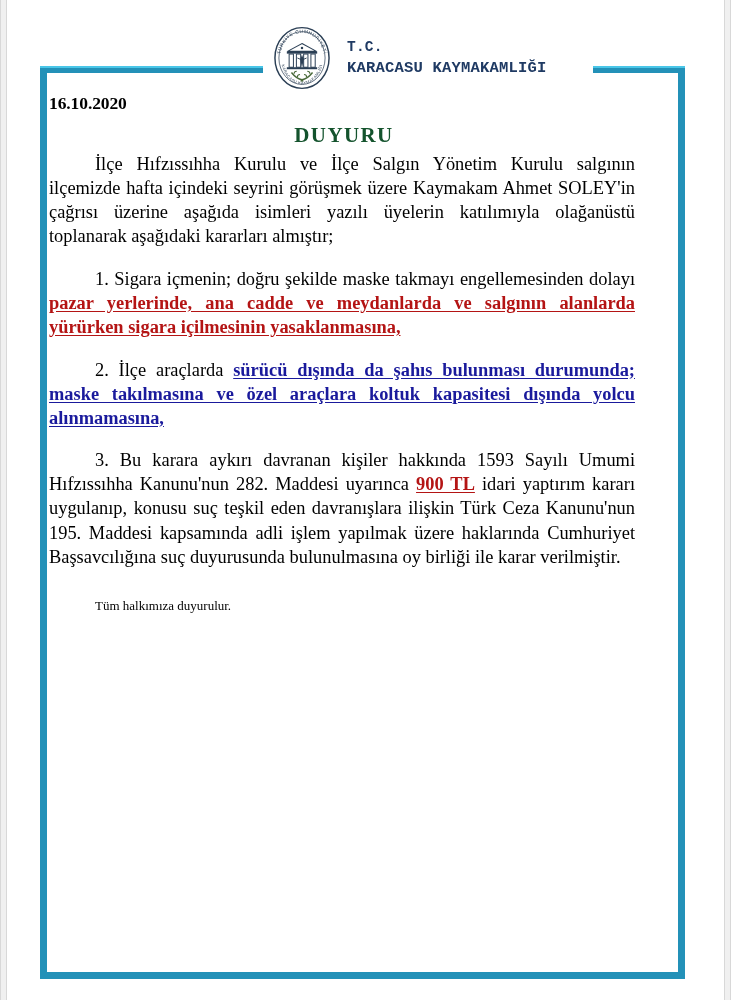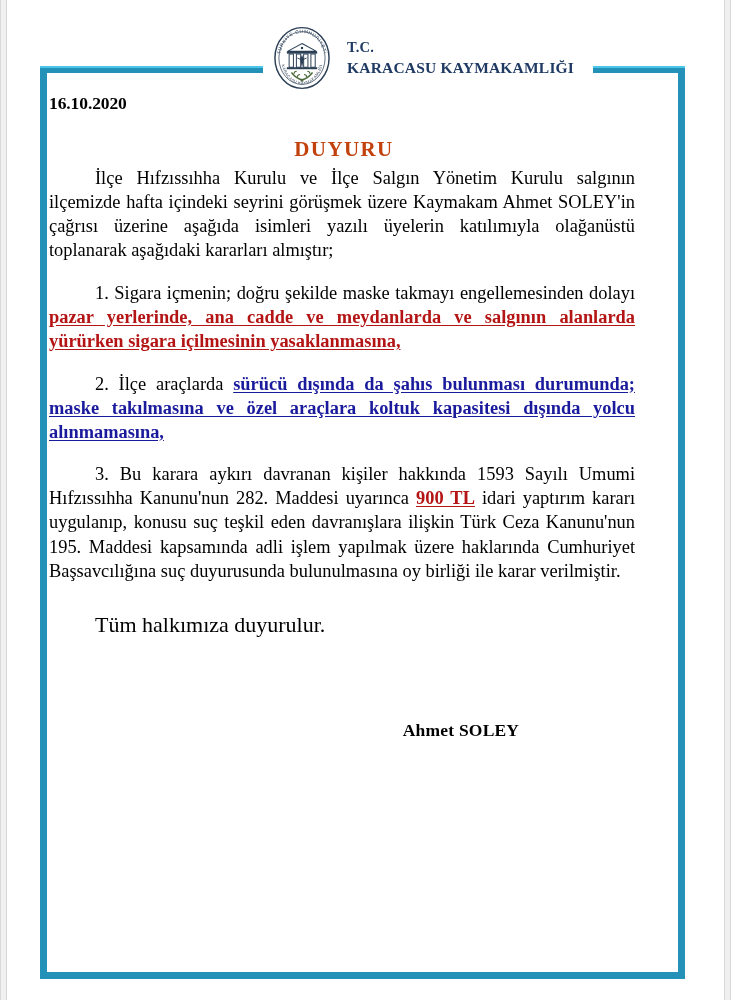--- a/index.html
+++ b/index.html
@@ -80,21 +80,21 @@
     flex: 0 0 66px;
   }
 
   #header-text {
     display: flex;
     flex-direction: column;
     justify-content: center;
     gap: 5px;
   }
   .hdr-line {
-    font-family: Liberation Serif, serif;
+    font-family: Liberation Mono, monospace;
     font-weight: bold;
     color: #1f3a63;
     letter-spacing: 0.2px;
     line-height: 1.05;
   }
   .hdr-line.small { font-size: 14.5px; }
   .hdr-line.big   { font-size: 15.5px; }
 
   
   #content {
@@ -114,23 +114,23 @@
     color: #000;
     padding-right: 43px;
     padding-top: 13px;
     letter-spacing: -0.1px;
   }
 
   #title {
     text-align: center;
     font-size: 21px;
     font-weight: bold;
-    color: #c2410c;
+    color: #14532d;
     letter-spacing: 1.4px;
-    margin-top: 23px;
+    margin-top: 9px;
     padding-right: 40px;
   }
 
   .para {
     font-size: 18.4px;
     line-height: 1.31;
     color: #000;
     text-align: justify;
     text-justify: inter-word;
     text-indent: 46px;
@@ -147,21 +147,21 @@
     text-underline-offset: 2px;
   }
   .em-blue {
     color: #1a1a9c;
     font-weight: bold;
     text-decoration: underline;
     text-underline-offset: 2px;
   }
 
   #closing {
-    font-size: 22px;
+    font-size: 13px;
     line-height: 1.31;
     text-indent: 46px;
     margin-top: 28px;
     width: 586px;
   }
 
   #signature {
     margin-top: 78px;
     width: 586px;
     text-align: center;
@@ -242,17 +242,16 @@
       <span>2.</span><span> İlçe araçlarda </span><span class="em-blue">sürücü dışında da şahıs bulunması durumunda; maske takılmasına ve özel araçlara koltuk kapasitesi dışında yolcu alınmamasına,</span>
     </p>
 
     <p class="para tight">
       <span>3.</span><span> Bu karara aykırı davranan kişiler hakkında 1593 Sayılı Umumi Hıfzıssıhha Kanunu'nun 282. Maddesi uyarınca </span><span class="em-red">900 TL</span><span> idari yaptırım kararı uygulanıp, konusu suç teşkil eden davranışlara ilişkin Türk Ceza Kanunu'nun 195. Maddesi kapsamında adli işlem yapılmak üzere haklarında Cumhuriyet Başsavcılığına suç duyurusunda bulunulmasına oy birliği ile karar verilmiştir.</span>
     </p>
 
     <p id="closing">Tüm halkımıza duyurulur.</p>
 
     <div id="signature">
-      <div class="sig-line">Ahmet SOLEY</div>
     </div>
 
   </div>
 </div>
 
 </body></html>

